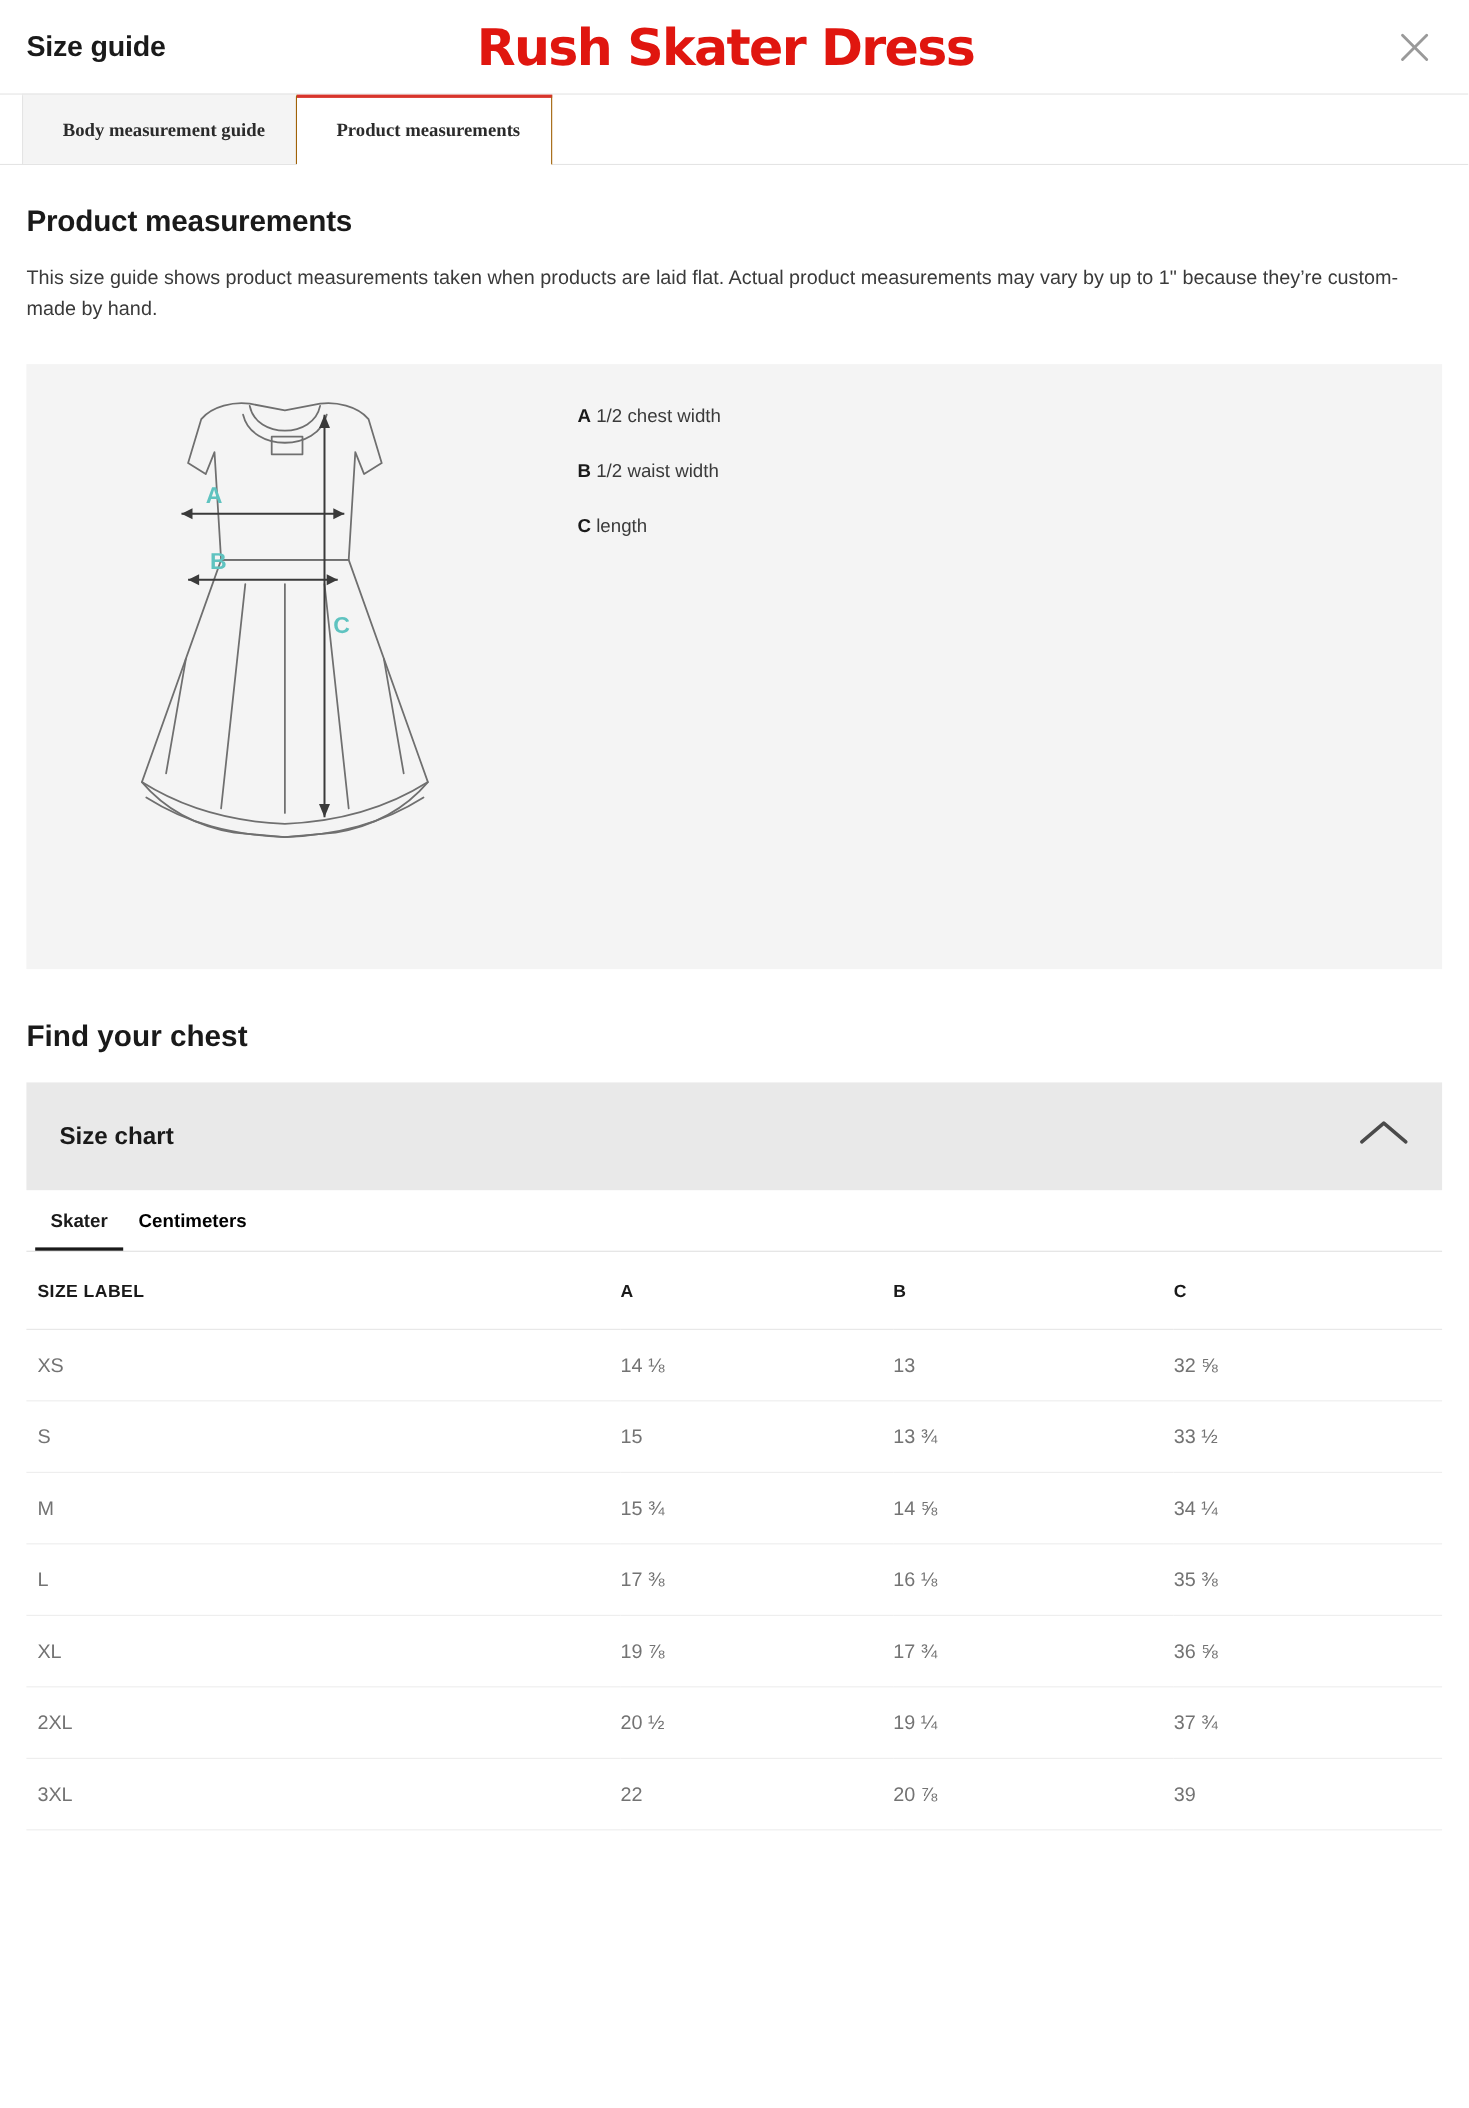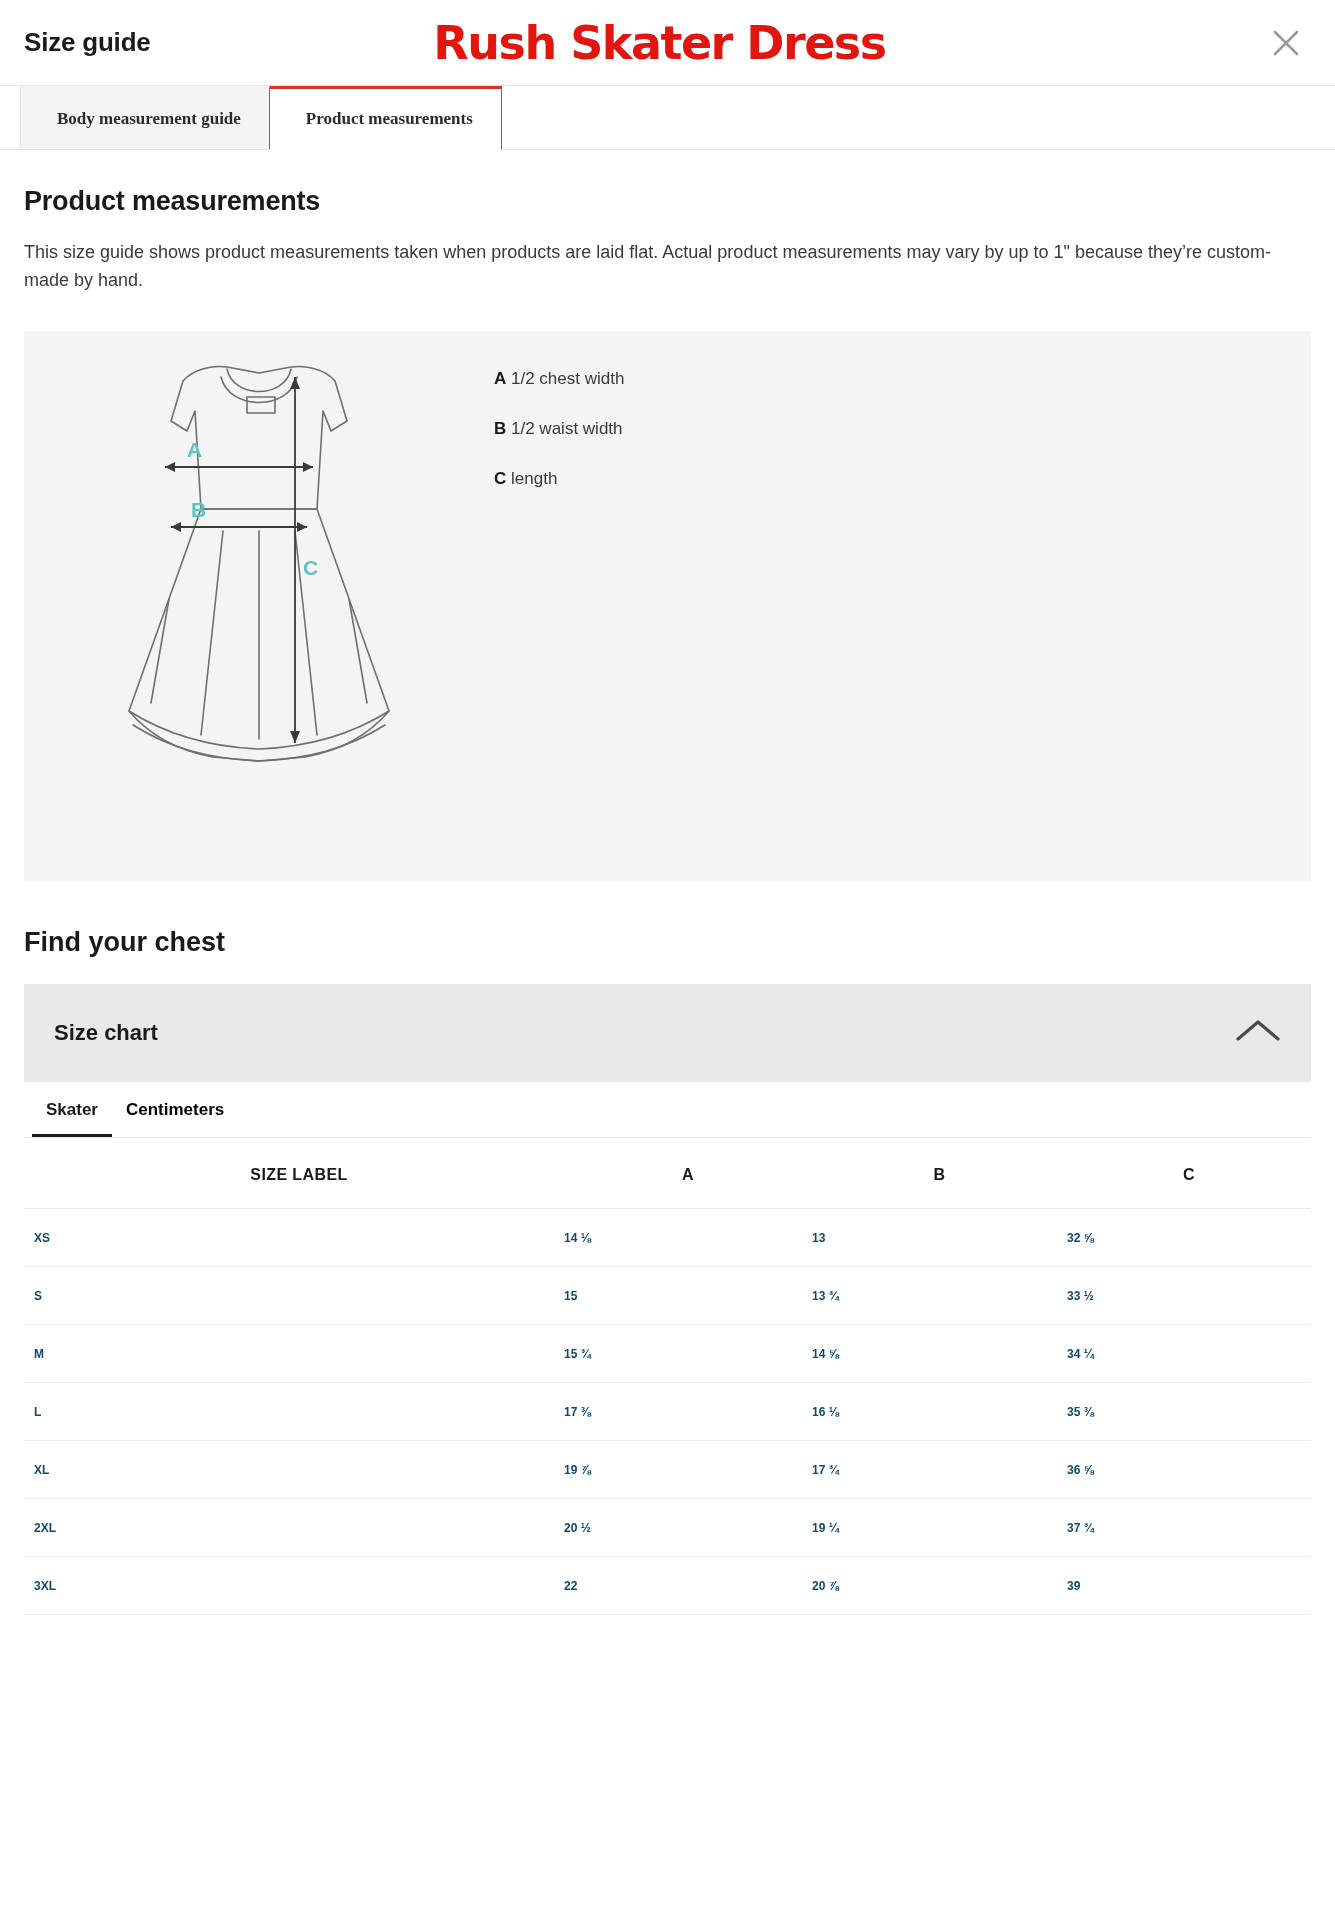--- a/index.html
+++ b/index.html
@@ -121,20 +121,21 @@
   }
   .diagram-figure {
     width: 470px;
     display: flex;
     align-items: center;
     justify-content: center;
     padding-top: 28px;
   }
   .legend {
     padding-top: 38px;
+    margin-left: 31px;
   }
   .legend-item {
     font-size: 17px;
     color: #3a3a3a;
     margin-bottom: 30px;
   }
   .legend-item b { color: #1a1a1a; }
 
   
   h2.find-title {
@@ -184,34 +185,33 @@
     border-bottom: 3px solid #1a1a1a;
   }
 
   
   table.size-table {
     width: 100%;
     border-collapse: collapse;
     margin-top: 0;
   }
   table.size-table th {
-    text-align: center;
+    text-align: left;
     font-size: 16px;
     font-weight: bold;
     color: #1a1a1a;
     letter-spacing: 0.4px;
     padding: 28px 0 24px 0;
     border-bottom: 1px solid #e6e6e6;
   }
   table.size-table td {
-    font-size: 12px;
-    color: #0c4a6e;
+    font-size: 18px;
+    color: #737373;
     padding: 22px 0 21px 0;
     border-bottom: 1px solid #ededed;
-    font-weight: bold;
   }
   table.size-table th:nth-child(1),
   table.size-table td:nth-child(1) { width: 540px; padding-left: 10px; }
   table.size-table th:nth-child(2),
   table.size-table td:nth-child(2) { width: 248px; }
   table.size-table th:nth-child(3),
   table.size-table td:nth-child(3) { width: 255px; }
   table.size-table tr:last-child td { border-bottom: 1px solid #ededed; }
 
   .diagram-letter {

